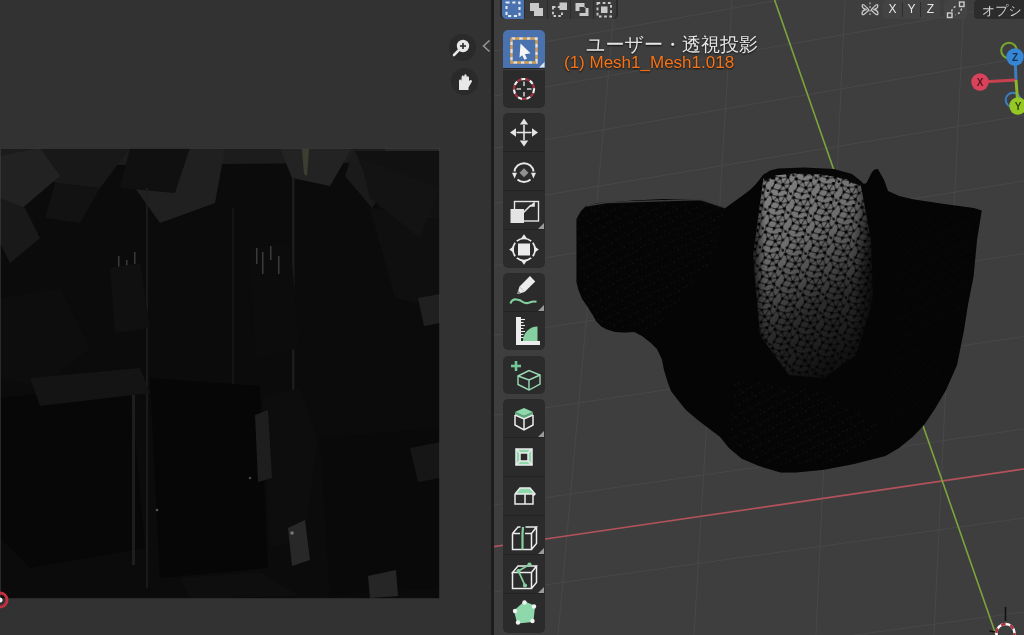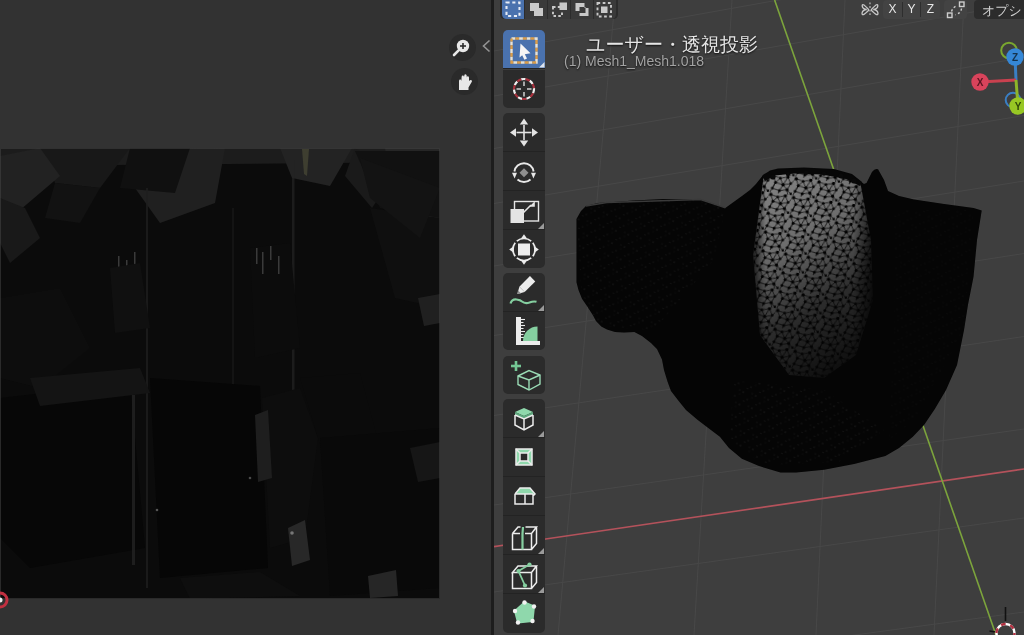--- a/index.html
+++ b/index.html
@@ -195,21 +195,21 @@
 
     <g transform="translate(511.5,633)">
       <line x1="0" y1="-26" x2="0" y2="-12" stroke="#111" stroke-width="1.6"></line>
       <line x1="-16" y1="-2" x2="-10" y2="-1" stroke="#111" stroke-width="1.6"></line>
       <circle cx="0" cy="0" r="9" fill="none" stroke="#fff" stroke-width="2.4"></circle>
       <circle cx="0" cy="0" r="9" fill="none" stroke="#b03040" stroke-width="2.4" stroke-dasharray="4.7 4.7"></circle>
     </g>
   </svg>
 
   <div class="abs" style="left:566px;top:32px;color:#e6e6e6;font-size:19px;text-shadow:0 1px 2px rgba(0,0,0,0.8);margin-left:20px;">ユーザー・透視投影</div>
-  <div class="abs" style="left:564px;top:53px;color:#a3a3a3;font-size:14px;text-shadow:0 1px 2px rgba(0,0,0,0.8);">(1) Mesh1_Mesh1.018</div>
+  <div class="abs" style="left:564px;top:53px;color:#f97316;font-size:17px;text-shadow:0 1px 2px rgba(0,0,0,0.8);">(1) Mesh1_Mesh1.018</div>
 
   <svg class="abs" style="left:500px;top:0;" width="118" height="20" viewBox="0 0 118 20">
     <path d="M0 0 H118 V14 Q118 19 113 19 H5 Q0 19 0 14 Z" fill="#2c2c2c"></path>
     <path d="M25 0 H47 V19 H25 Z" fill="#3a3a3a"></path>
     <path d="M48 0 H70 V19 H48 Z" fill="#3a3a3a"></path>
     <path d="M71 0 H93 V19 H71 Z" fill="#3a3a3a"></path>
     <path d="M94 0 H116 V14 Q116 19 111 19 H94 Z" fill="#3a3a3a"></path>
     <path d="M2 0 H24 V19 Q14 19 7 19 Q2 19 2 14 Z" fill="#4a72ae"></path>
     <rect x="6.5" y="2.5" width="13" height="13.5" fill="none" stroke="#e6ecf5" stroke-width="2.1" stroke-dasharray="3.1 2.7"></rect>
     <path d="M30 11 v-8 h9 v5 h4 v8 h-9 v-5 Z" fill="#c9c9c9"></path>

